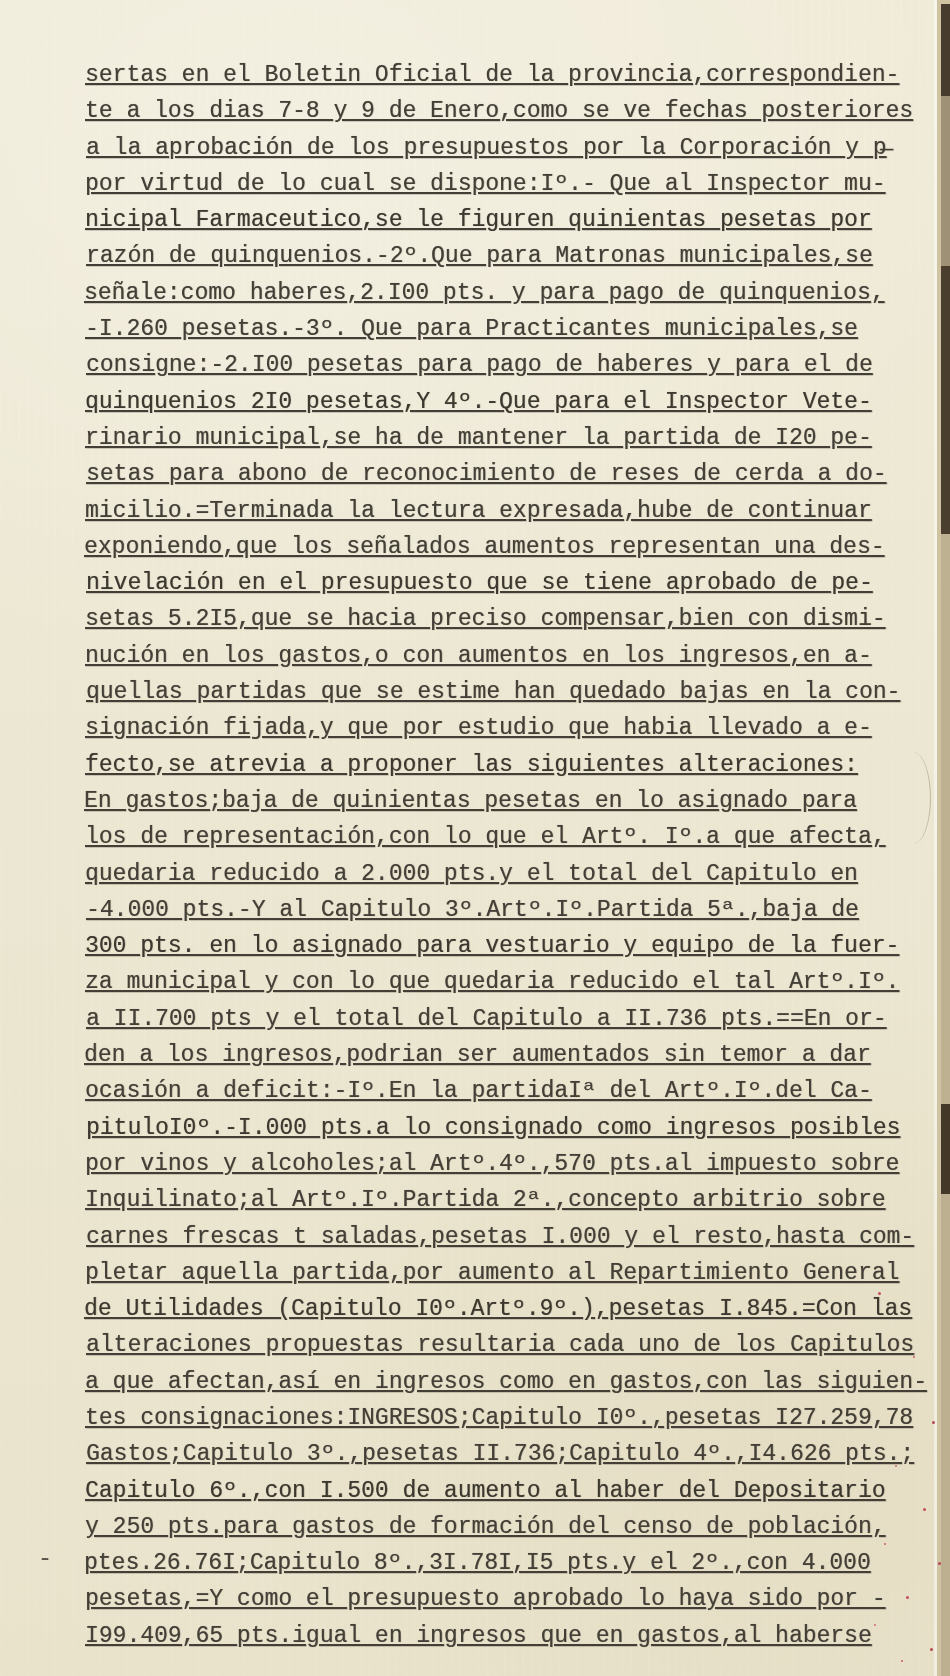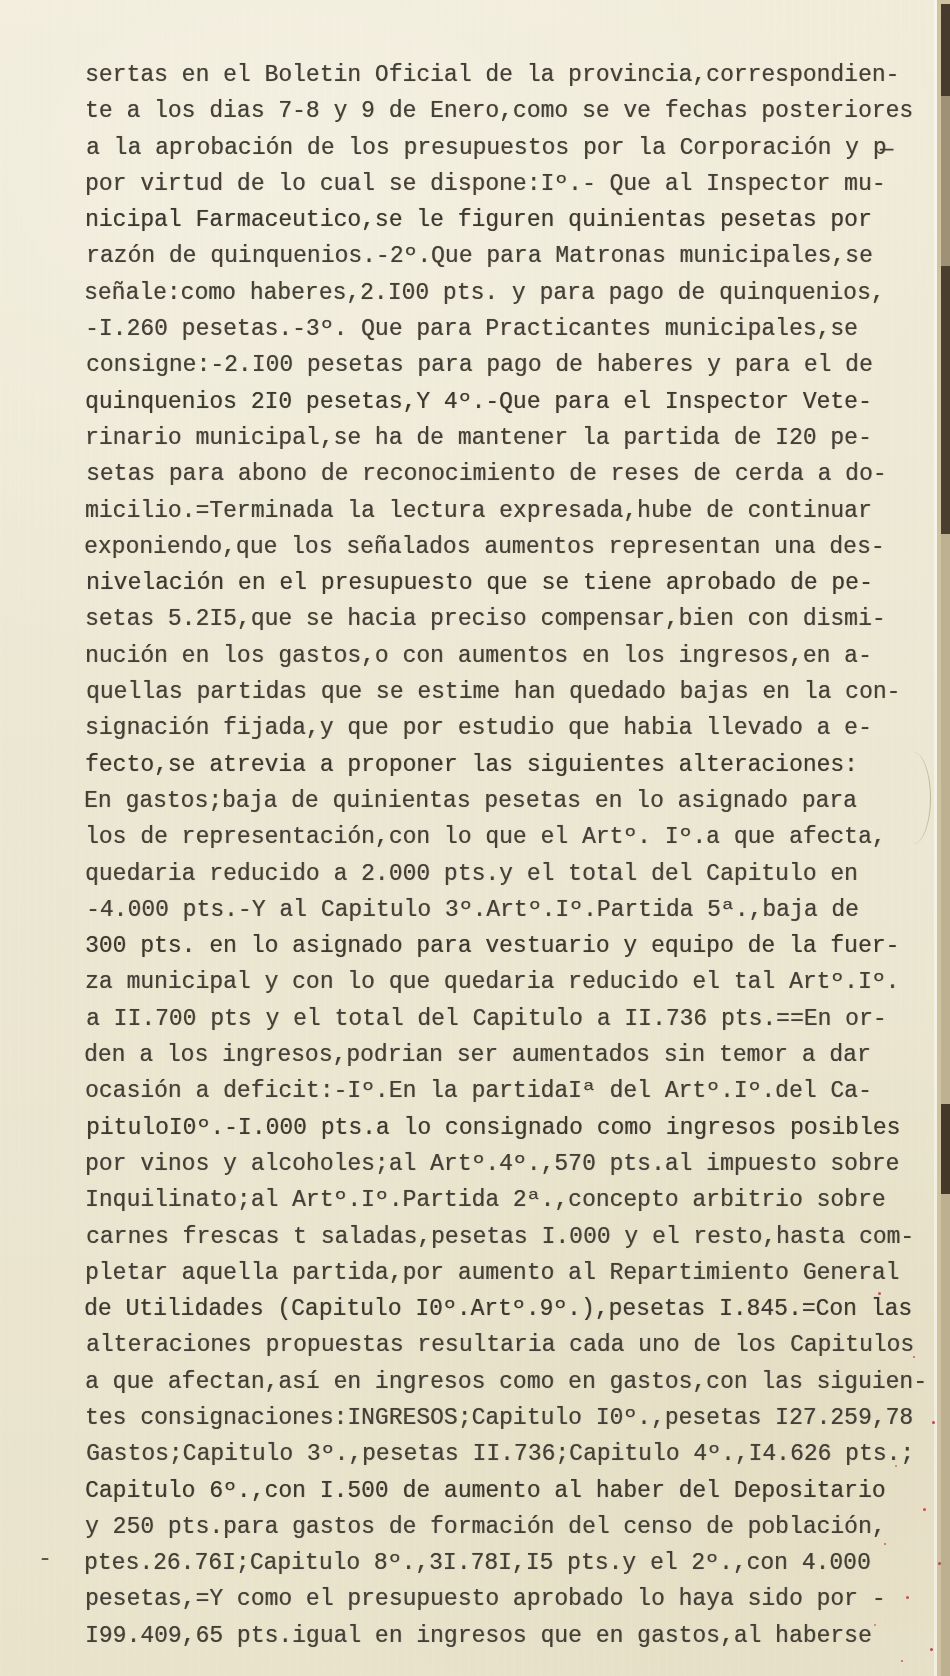--- a/index.html
+++ b/index.html
@@ -16,20 +16,21 @@
   }
   .text-block{
     position:absolute;
     left:85px; top:57px;
     width:860px;
     color:#433f37;
     font-size:23px;
     line-height:36.3px;
     white-space:pre;
     text-shadow:0.5px 0.4px 0.7px rgba(62,56,44,0.55);
+    text-decoration:underline;
   }
   .line{height:36.3px;}
   .line:nth-child(3n){transform:translateX(1px);}
   .line:nth-child(7n){transform:translateX(-1px);}
   .line:nth-child(5n){color:#3c382f;}
   .margin-dash{
     position:absolute; left:38px; top:1541px;
     color:#5a544a; font-size:23px; line-height:36px;
     text-shadow:0.4px 0.3px 0.6px rgba(62,56,44,0.5);
   }

